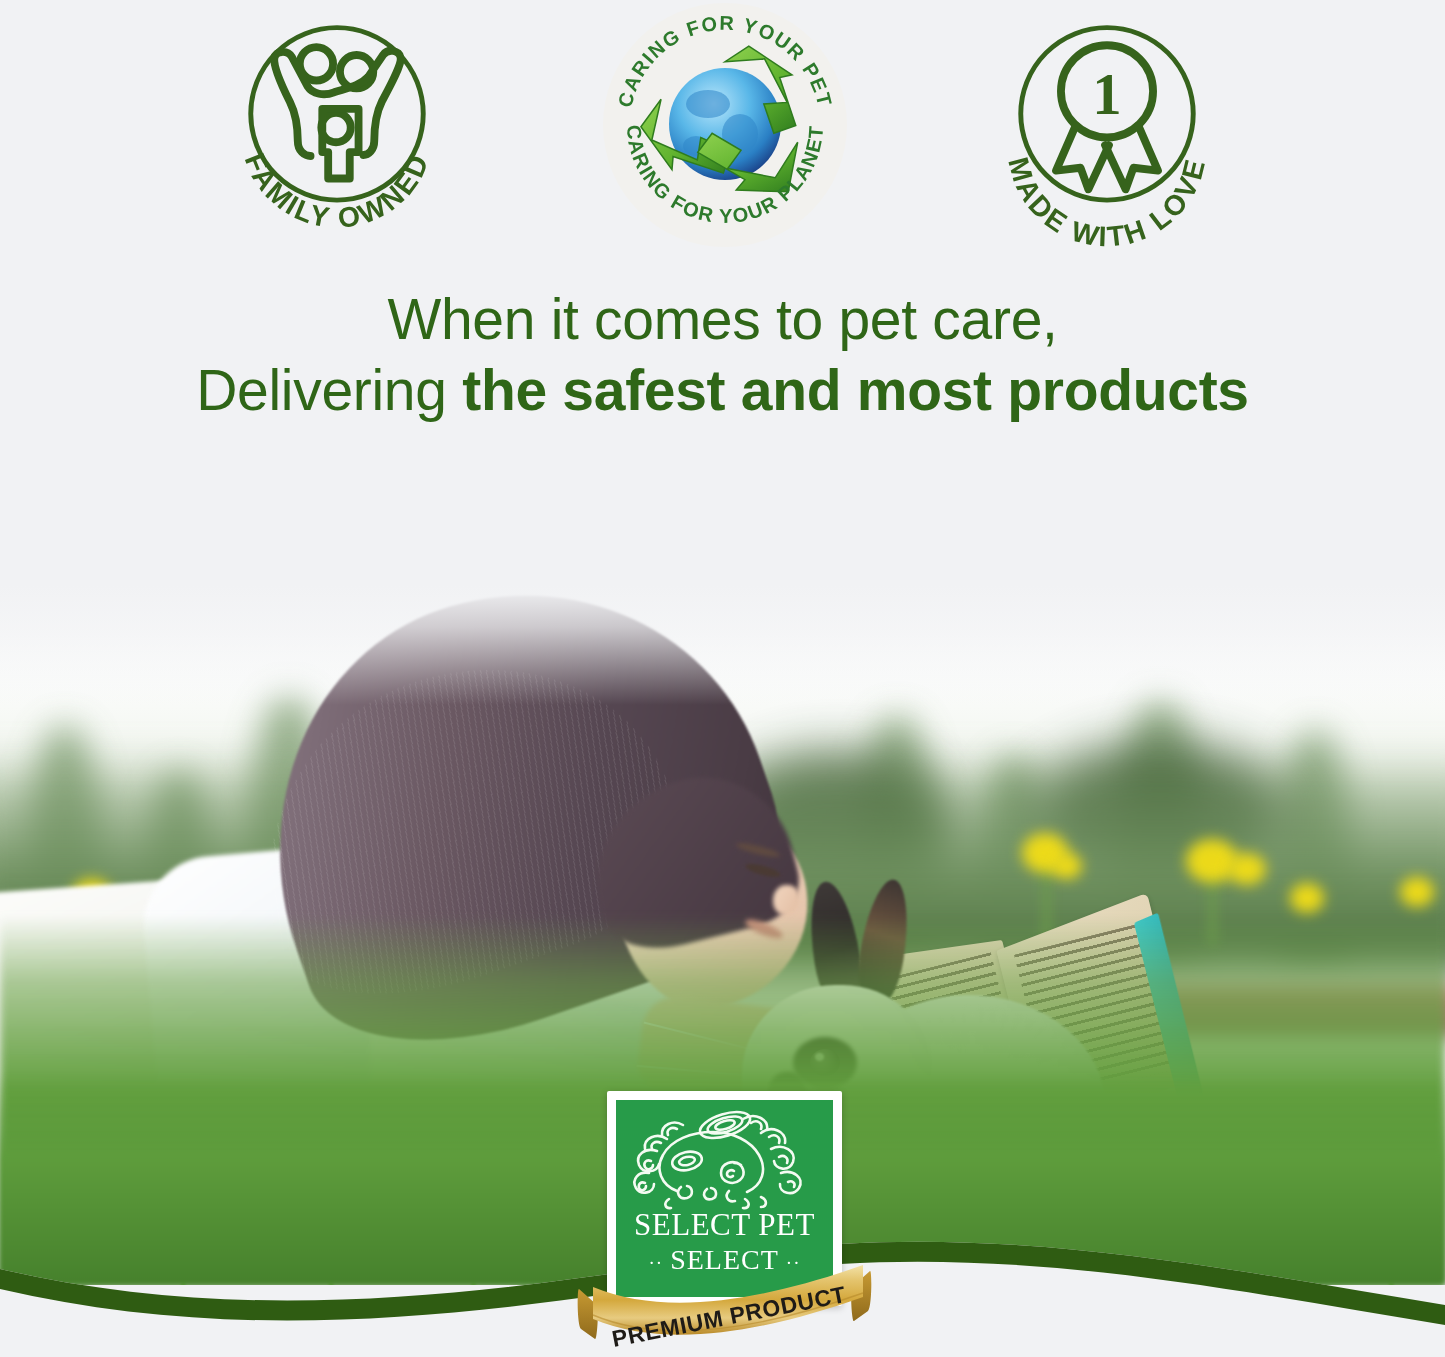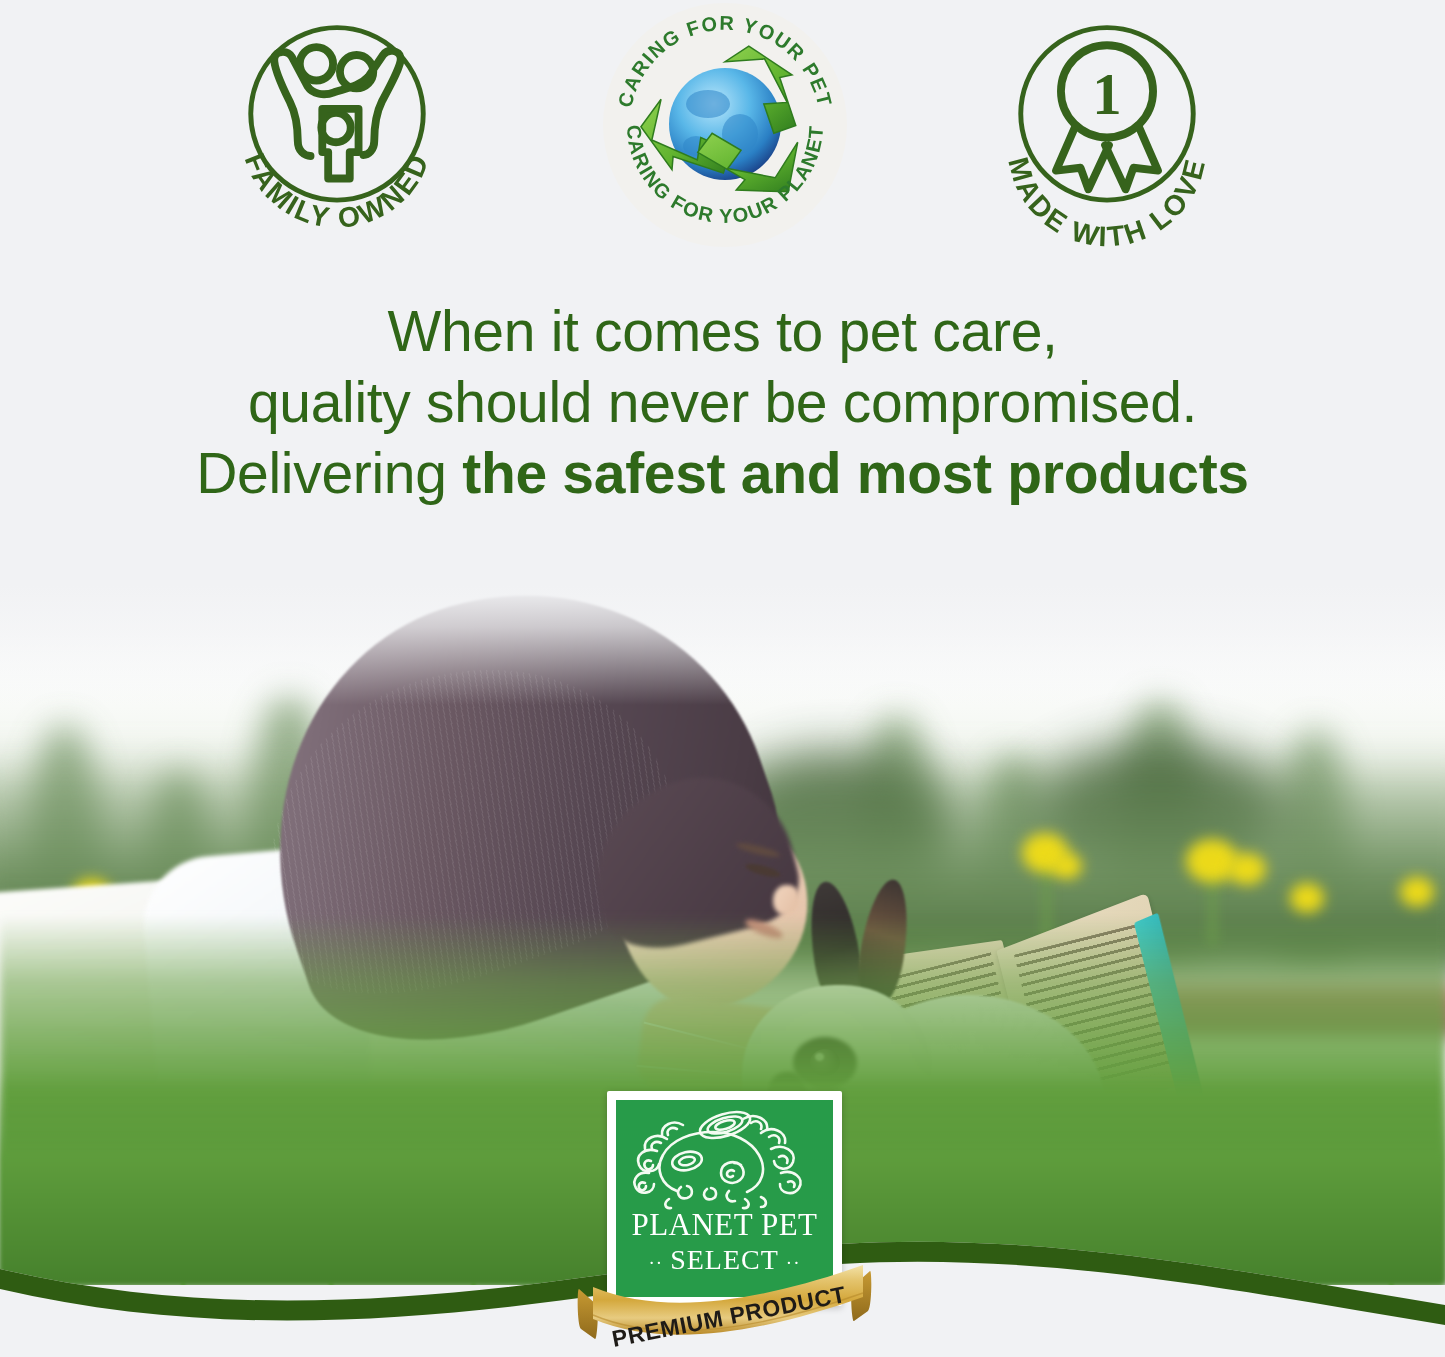--- a/index.html
+++ b/index.html
@@ -14,21 +14,21 @@
   
   .badge-row { position:absolute; top:0; left:0; width:1445px; height:255px; }
   .badge { position:absolute; top:8px; width:250px; height:245px; }
   .badge-family { left:212px; }
   .badge-recycle { left:600px; width:250px; height:250px; top:0; }
   .badge-love    { left:982px; }
   .badge svg { display:block; width:100%; height:100%; overflow:visible; }
 
   
   .headline {
-    position:absolute; top:296px; left:0; width:1445px;
+    position:absolute; top:284px; left:0; width:1445px;
     text-align:center;
     color:#2f6617;
     font-size:57px;
     line-height:71px;
     letter-spacing:-0.3px;
     font-weight:400;
     font-family:"Liberation Sans", sans-serif;
   }
   .headline .ln { display:block; white-space:nowrap; }
   .headline b { font-weight:700; }
@@ -393,21 +393,20 @@
         <text x="125" y="108" text-anchor="middle" font-family="Liberation Serif, serif" font-size="60" font-weight="700" fill="#36631c">1</text>
         <text font-family="Liberation Sans, sans-serif" font-size="29" font-weight="700" fill="#36631c" letter-spacing="2.5">
           <textPath href="#arcLove" startOffset="50%" text-anchor="middle">MADE WITH LOVE</textPath>
         </text>
       </svg>
     </div>
   </div>
 
   <div class="headline">
     <span class="ln">When it comes to pet care,</span>
-    <span class="ln">quality should never be compromised.</span>
     <span class="ln"><span>Delivering </span><b>the safest and most products</b></span>
   </div>
 
   <div class="photo">
     <div class="photo-canvas">
 
       <div class="sky"></div>
 
       <div class="tree" style="left:30px;  bottom:330px; width:70px;  height:230px;"></div>
       <div class="tree" style="left:150px; bottom:330px; width:58px;  height:185px;"></div>
@@ -545,21 +544,21 @@
           <path d="M122 20 C 134 13, 148 20, 146 31"></path>
           <path d="M130 24 C 136 20, 142 24, 140 30"></path>
 
           <path d="M48 100 C 42 104, 44 110, 50 109"></path>
           <path d="M140 98 C 147 101, 146 108, 140 108"></path>
           <path d="M124 100 C 130 104, 128 110, 122 109"></path>
         </g>
       </svg>
     </div>
     <div class="logo-txt">
-      <span class="l1">PLANET PET</span>
+      <span class="l1">SELECT PET</span>
       <span class="l2"><span class="dots">··</span><span style="margin:0 7px;">SELECT</span><span class="dots">··</span></span>
     </div>
   </div>
 
   <div class="ribbon">
     <svg viewBox="0 0 303 104" aria-hidden="true">
       <defs>
         <linearGradient id="goldG" x1="0" y1="0" x2="0" y2="1">
           <stop offset="0%" stop-color="#f3e2a8"></stop>
           <stop offset="22%" stop-color="#e4c46d"></stop>

